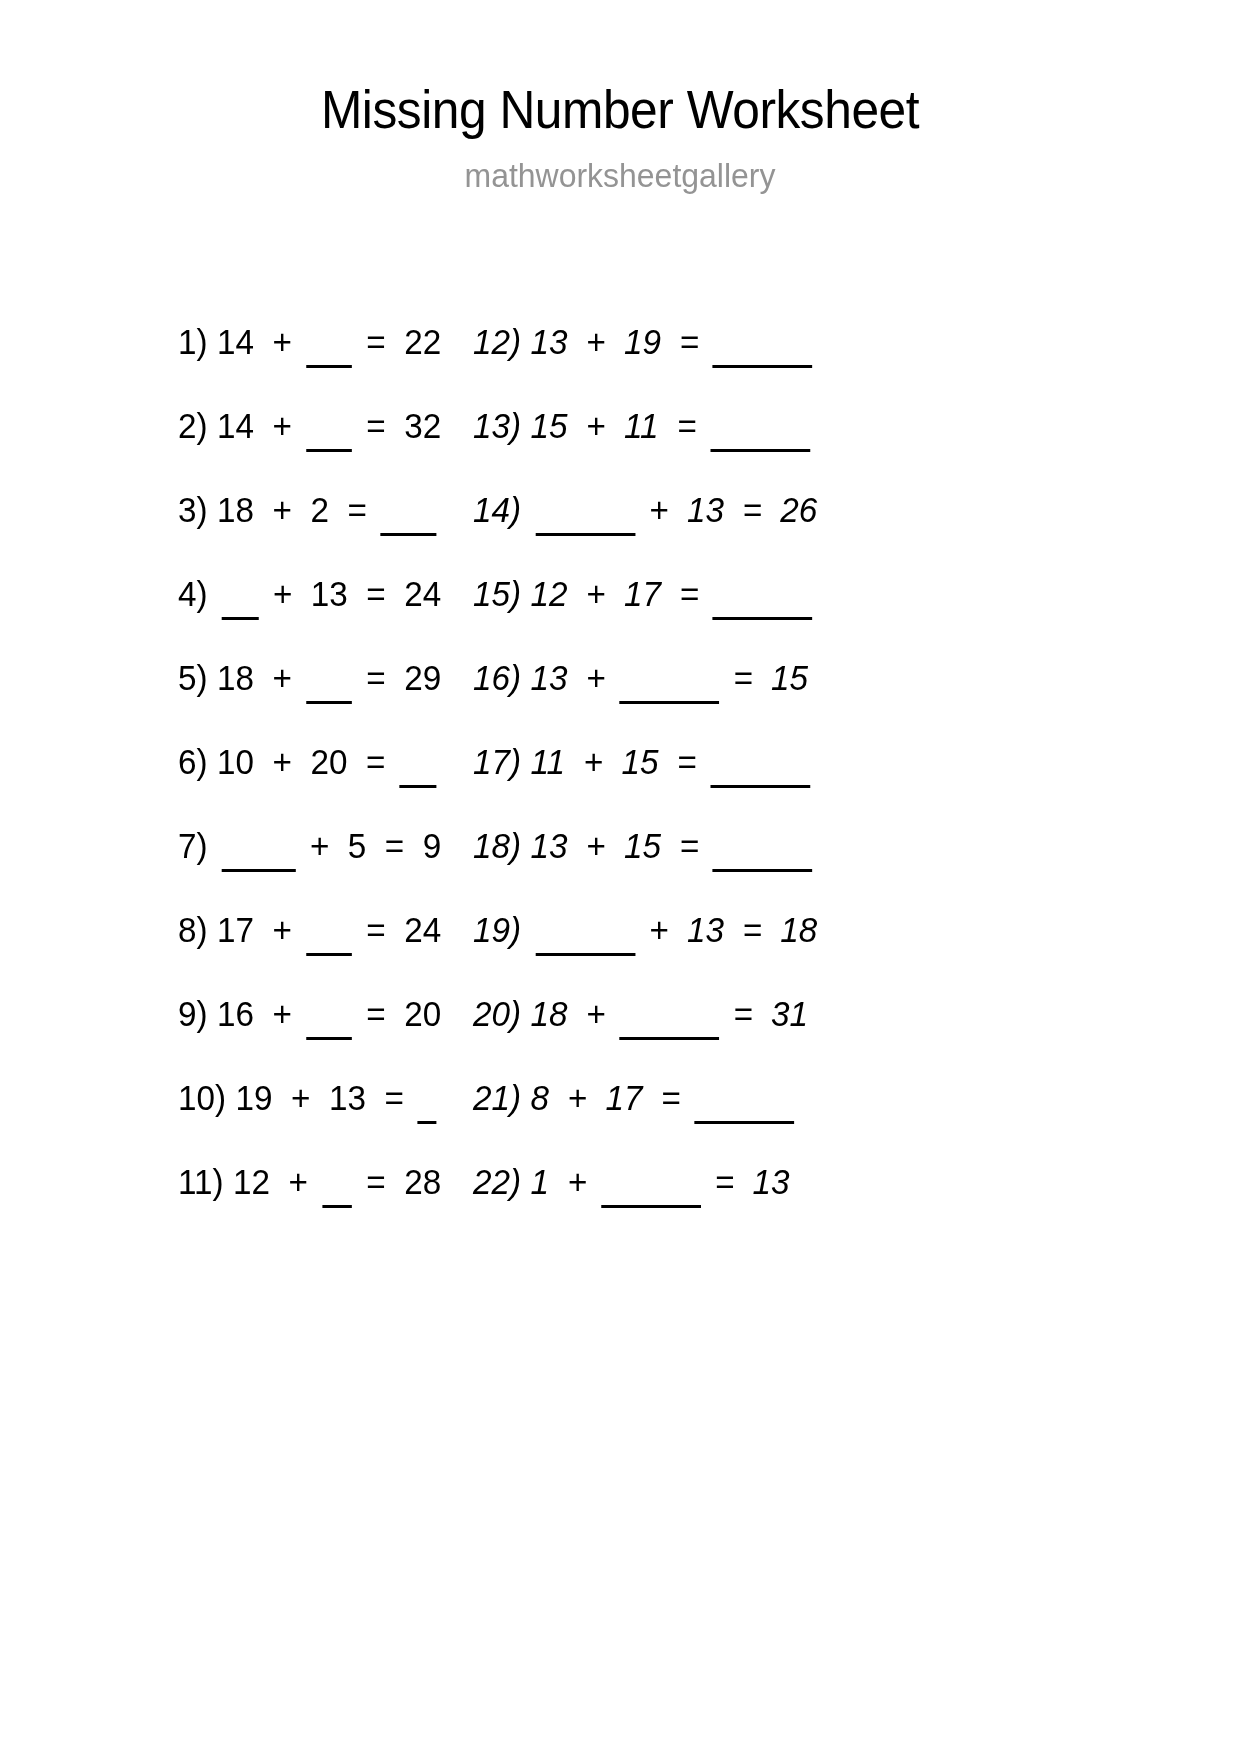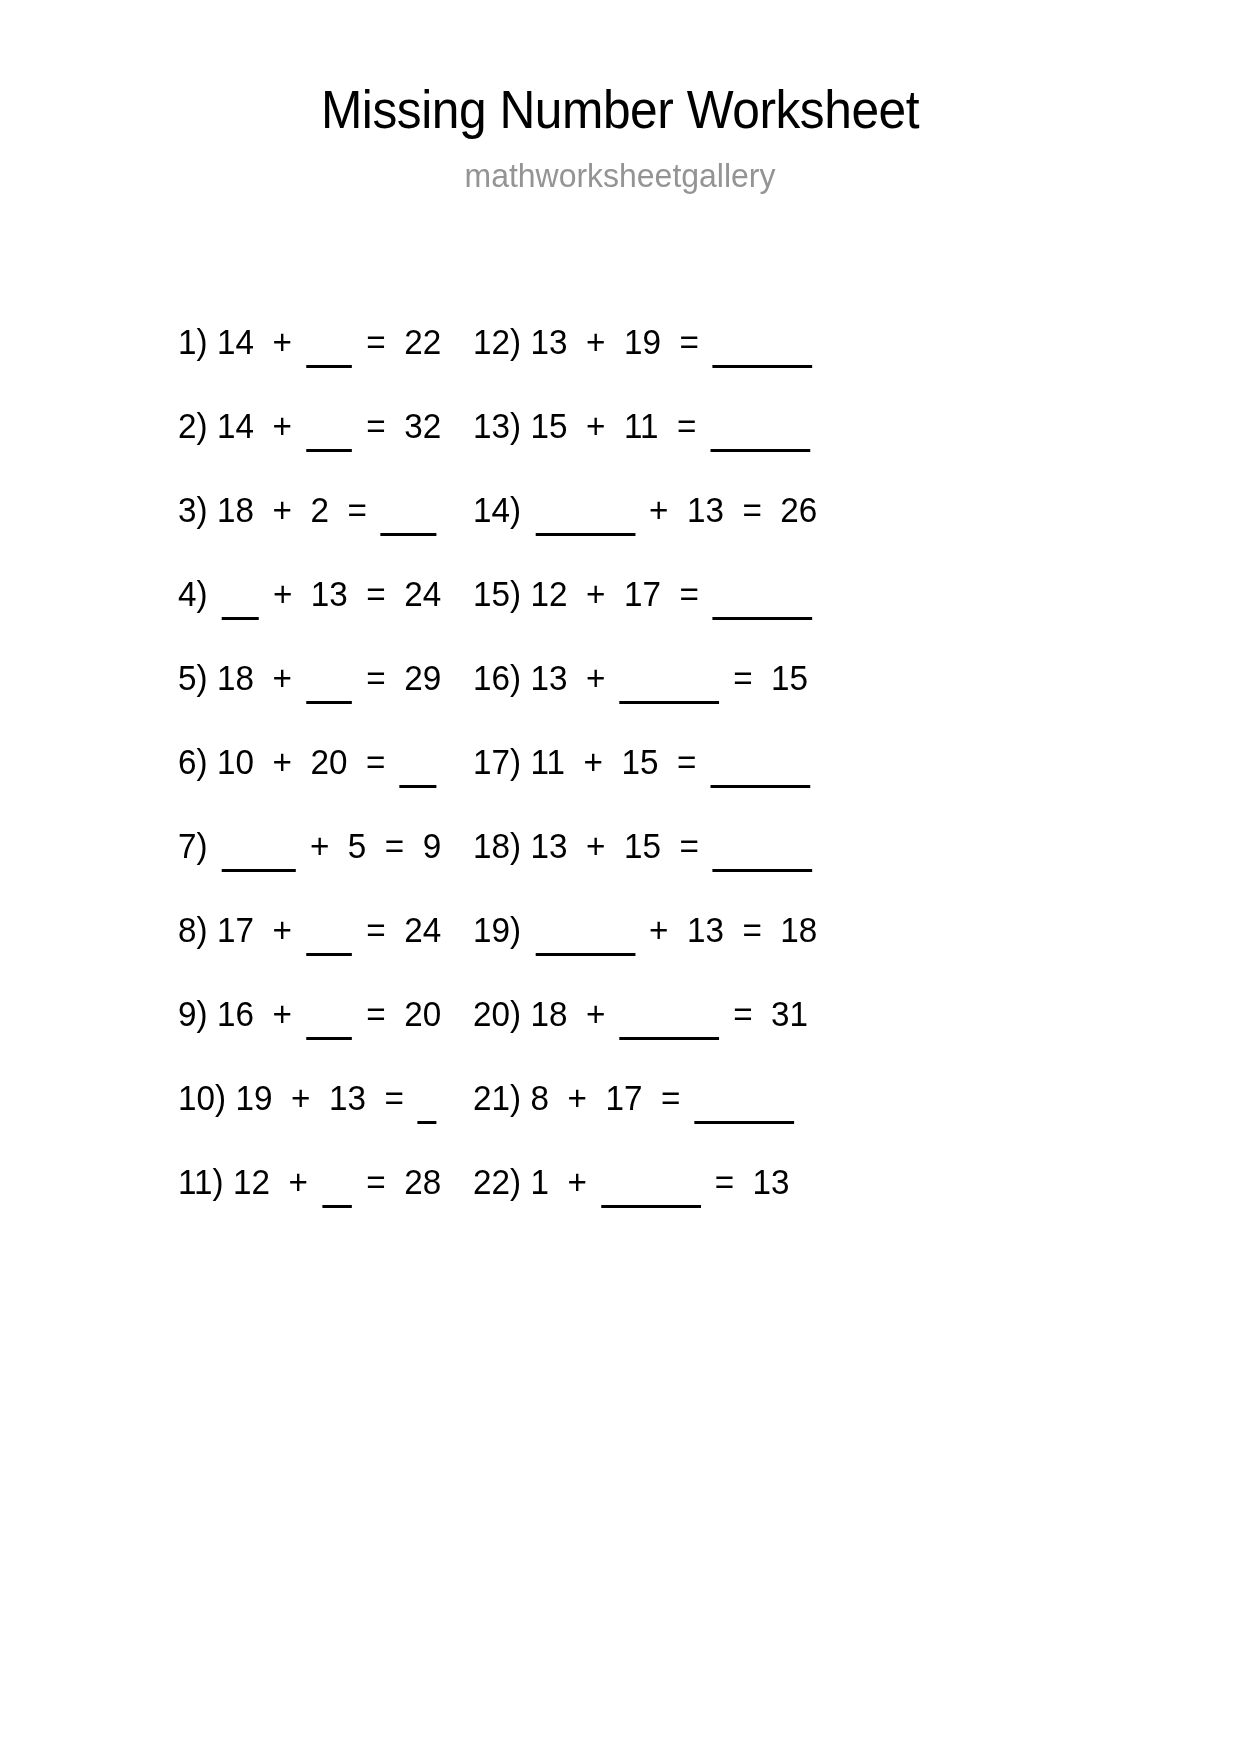--- a/index.html
+++ b/index.html
@@ -57,20 +57,21 @@
   }
   .col-left {
     width: 455px;
     padding-left: 178px;
     box-sizing: border-box;
   }
   .col-right {
     width: 560px;
     padding-left: 18px;
     box-sizing: border-box;
+    font-style: italic;
   }
   .problem {
     font-size: 35px;
     line-height: 44px;
     height: 84px;
     white-space: nowrap;
     color: #000000;
     transform: scaleX(0.95);
     transform-origin: left center;
     display: flex;

